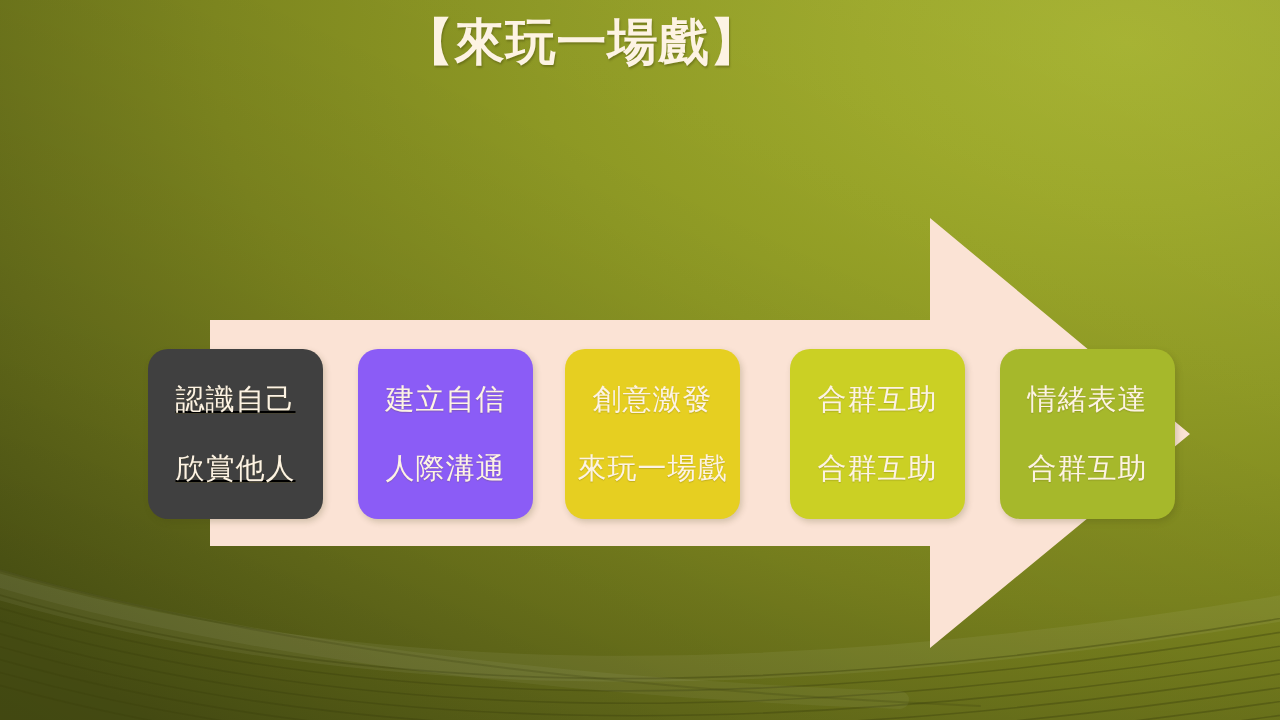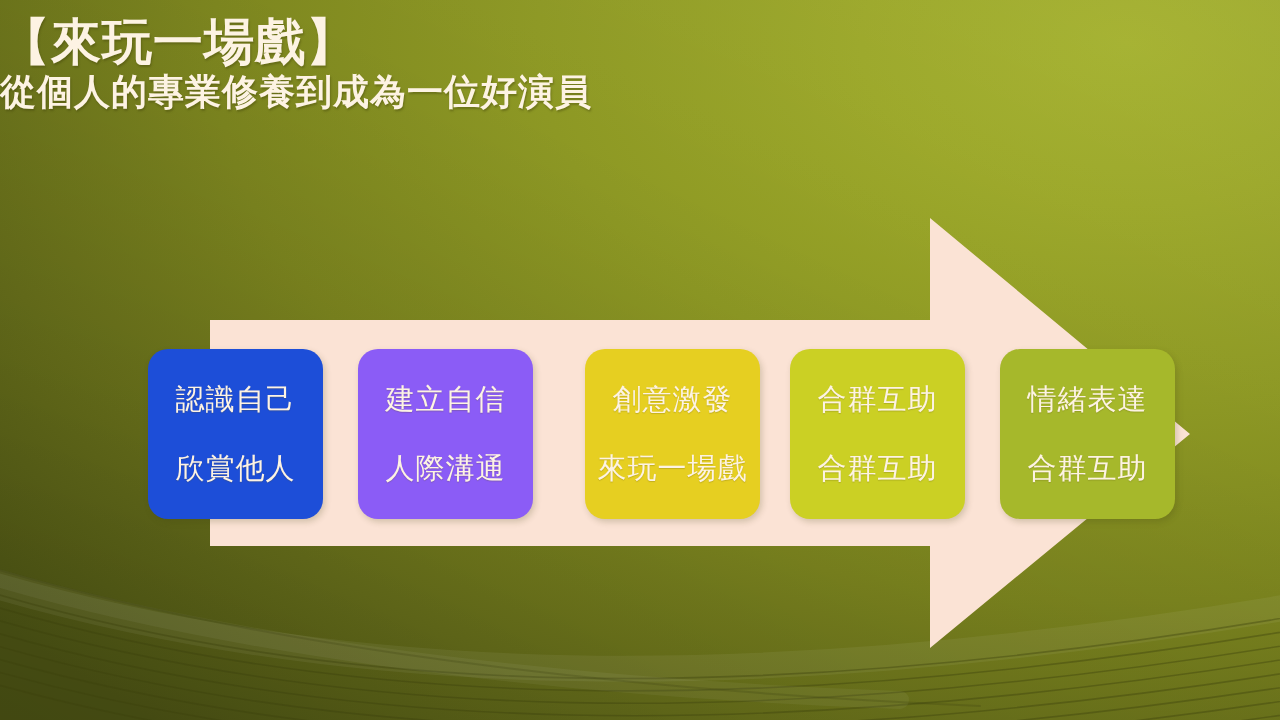--- a/index.html
+++ b/index.html
@@ -54,20 +54,21 @@
     height: 720px;
     pointer-events: none;
   }
 
   
   .title-block {
     position: absolute;
     left: 0;
     top: 14px;
     width: 1164px;
+    text-align: center;
     color: #fdf3e3;
     text-shadow: 1px 2px 2px rgba(60,60,10,0.35);
     letter-spacing: 1px;
   }
   .title-main {
     font-size: 50px;
     font-weight: bold;
     line-height: 1.12;
     white-space: nowrap;
   }
@@ -106,21 +107,21 @@
     font-size: 29px;
     line-height: 1;
     letter-spacing: 1px;
     white-space: nowrap;
     text-shadow: 0 1px 1px rgba(90,80,20,0.25);
   }
   .card-line.first { margin-bottom: 40px; }
 
   .card-1 { left: 148px; }
   .card-2 { left: 358px; }
-  .card-3 { left: 585px; }
+  .card-3 { left: 565px; }
   .card-4 { left: 790px; }
   .card-5 { left: 1000px; }
 </style>
 </head>
 <body>
 
 <div id="slide">
 
   <div class="bg-base"></div>
   <div class="bg-vignette"></div>
@@ -145,26 +146,25 @@
       <path d="M -60 552 C 200 636 560 688 980 706" stroke="rgba(55,60,12,0.22)" stroke-width="2"></path>
     </g>
   </svg>
 
   <svg class="arrow" viewBox="0 0 1280 720" preserveAspectRatio="none">
     <polygon points="210,320 930,320 930,218 1190,434 930,648 930,546 210,546" fill="#fbe3d5"></polygon>
   </svg>
 
   <div class="title-block">
     <div class="title-main">【來玩一場戲】</div>
-    <div class="title-sub">從個人的專業修養到成為一位好演員</div>
   </div>
 
   <div class="cards">
 
-    <div class="card card-1" style="background:#1d4ed8;">
+    <div class="card card-1" style="background:#404040;text-decoration:underline;">
       <div class="card-line first">認識自己</div>
       <div class="card-line">欣賞他人</div>
     </div>
 
     <div class="card card-2" style="background:#8b5cf6;">
       <div class="card-line first">建立自信</div>
       <div class="card-line">人際溝通</div>
     </div>
 
     <div class="card card-3" style="background:#e6cf21;">

